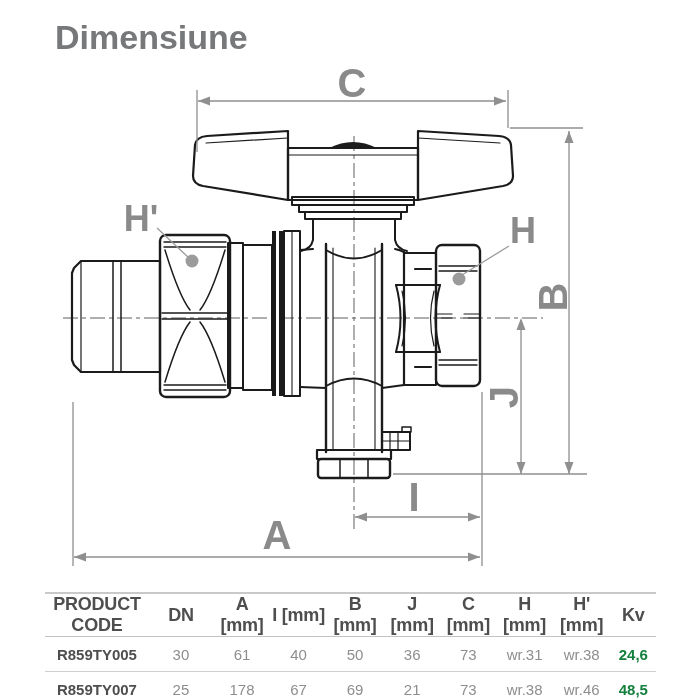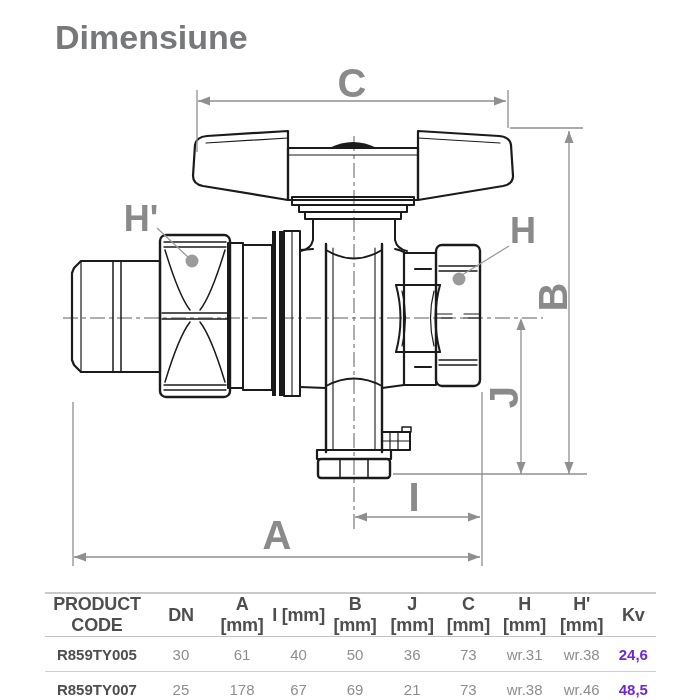--- a/index.html
+++ b/index.html
@@ -13,21 +13,21 @@
   
   .dim-table{position:absolute;left:45px;top:592px;width:611px;border-collapse:collapse;
              table-layout:fixed;}
   .dim-table td,.dim-table th{padding:0;text-align:center;vertical-align:middle;
              font-family:"Liberation Sans",sans-serif;}
   .dim-table thead tr{height:32px;border-top:2px solid #c9c9c9;border-bottom:1px solid #c3c3c3;}
   .dim-table tbody tr{height:35px;border-bottom:1px solid #cfcfcf;}
   .dim-table th{font-size:18px;font-weight:bold;color:#4e4e4e;letter-spacing:-0.2px;}
   .dim-table td{font-size:15px;color:#8e8e8e;}
   .dim-table td.code{font-weight:bold;color:#4e4e4e;}
-  .dim-table td.kv{font-weight:bold;color:#6d28d9;}
+  .dim-table td.kv{font-weight:bold;color:#15803d;}
   .c0{width:17%}.c1{width:10.5%}.c2{width:9.5%}.c3{width:9%}.c4{width:9.5%}
   .c5{width:9.2%}.c6{width:9.2%}.c7{width:9.2%}.c8{width:9.5%}.c9{width:7.4%}
 </style>
 </head>
 <body>
 
 <div class="page">
 
   <div class="title">Dimensiune</div>
 

